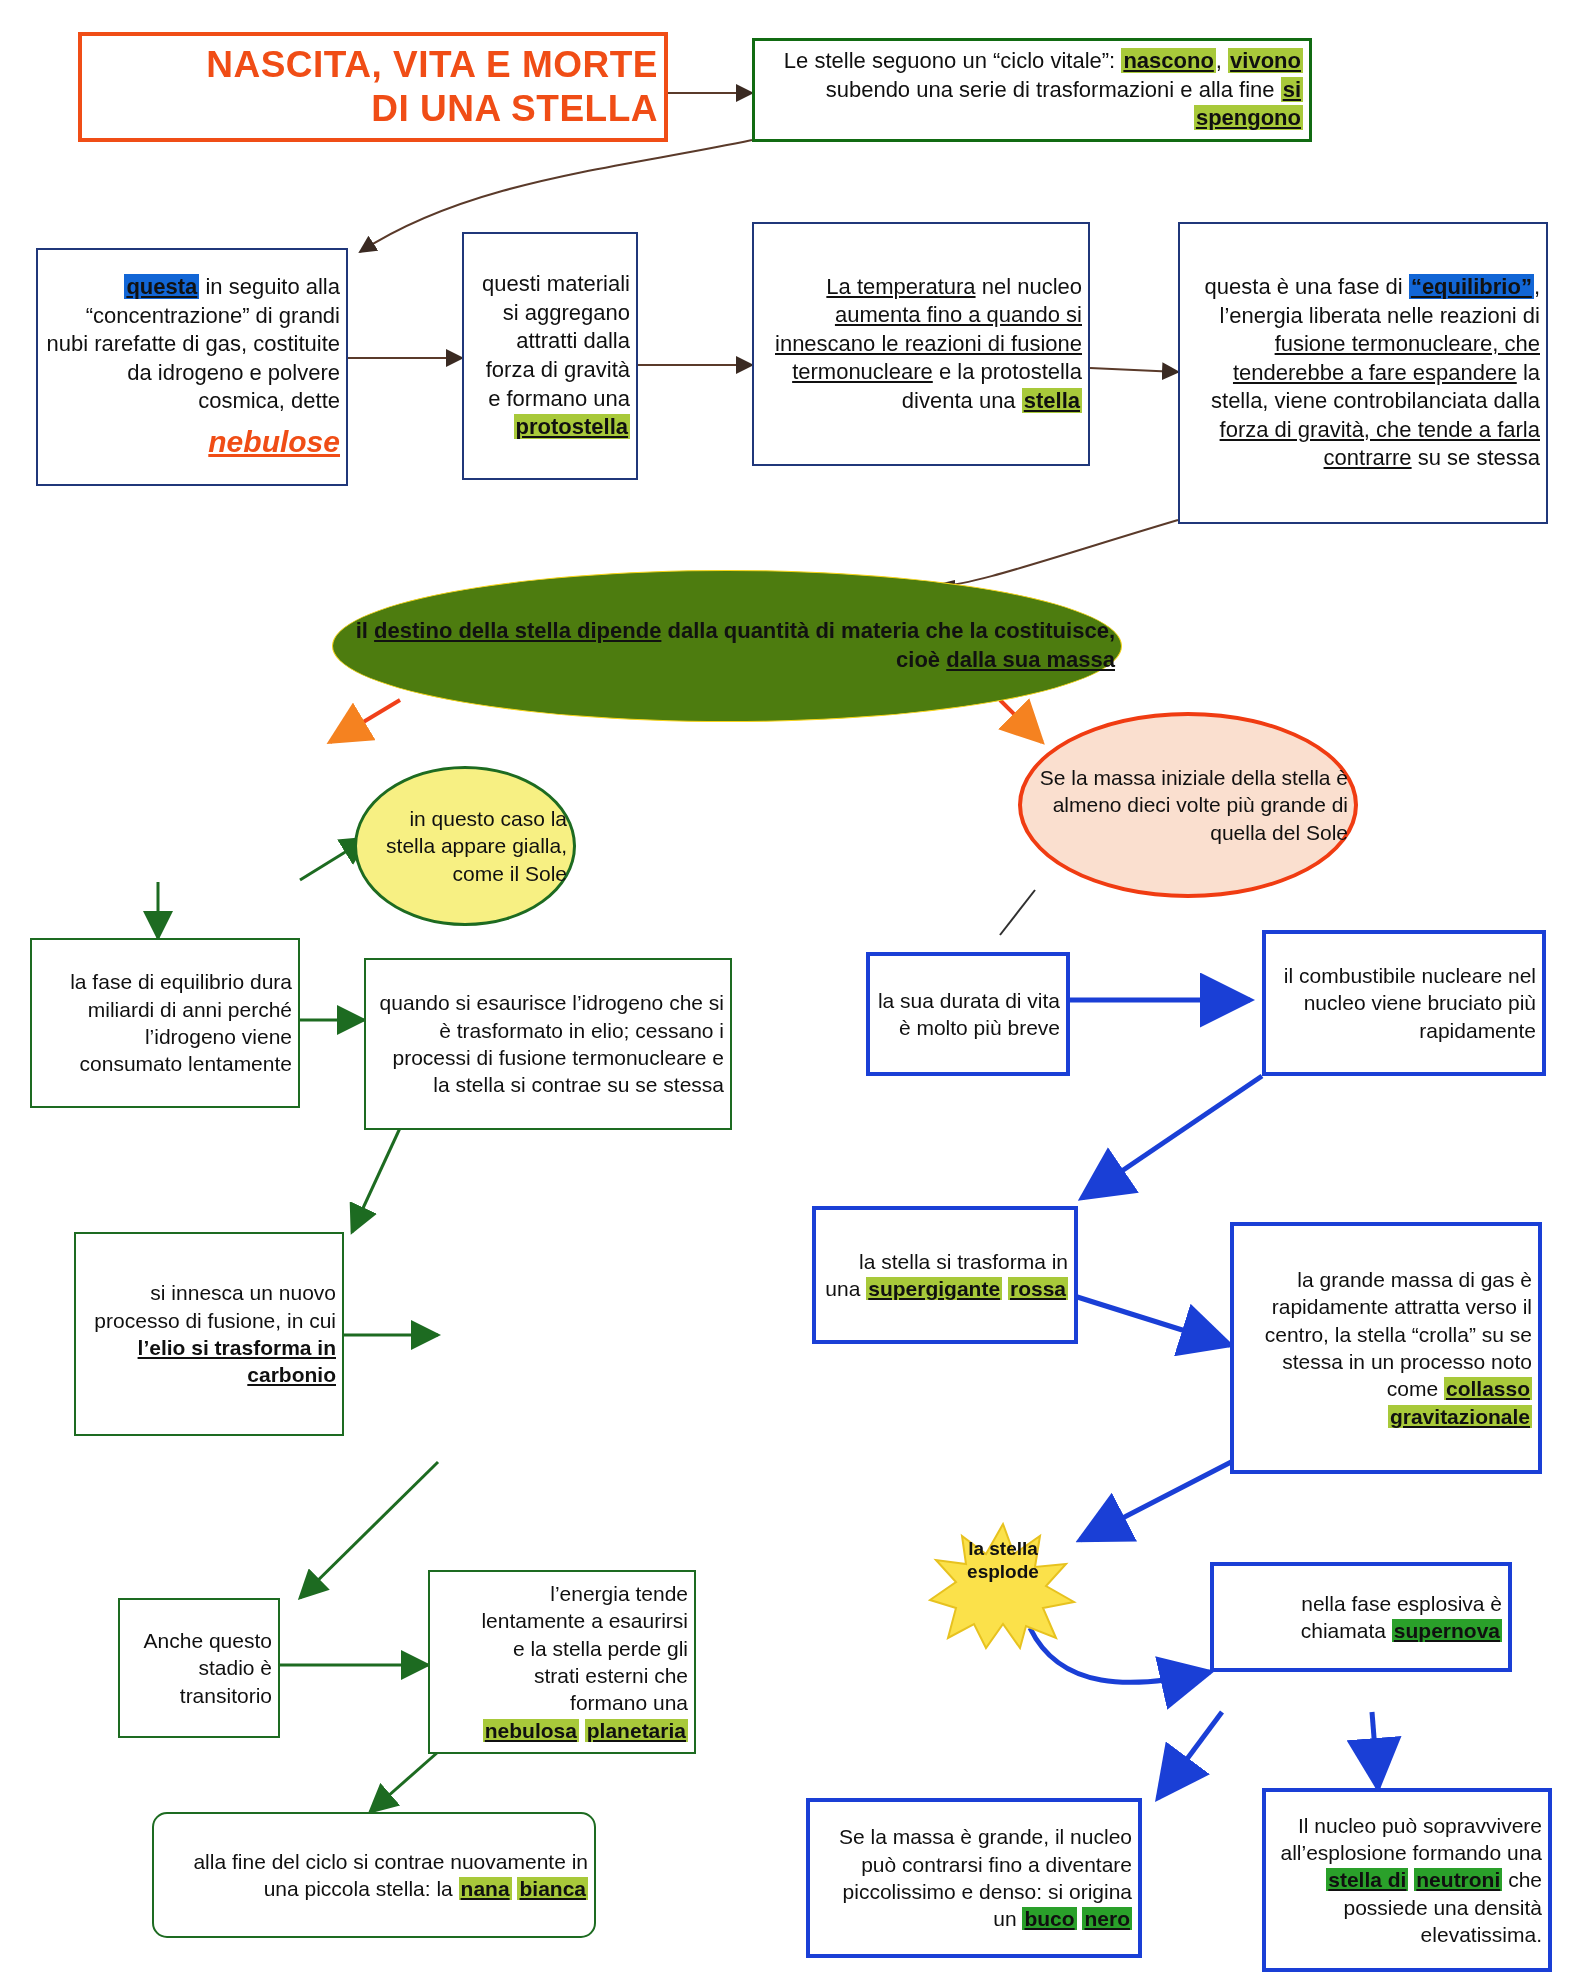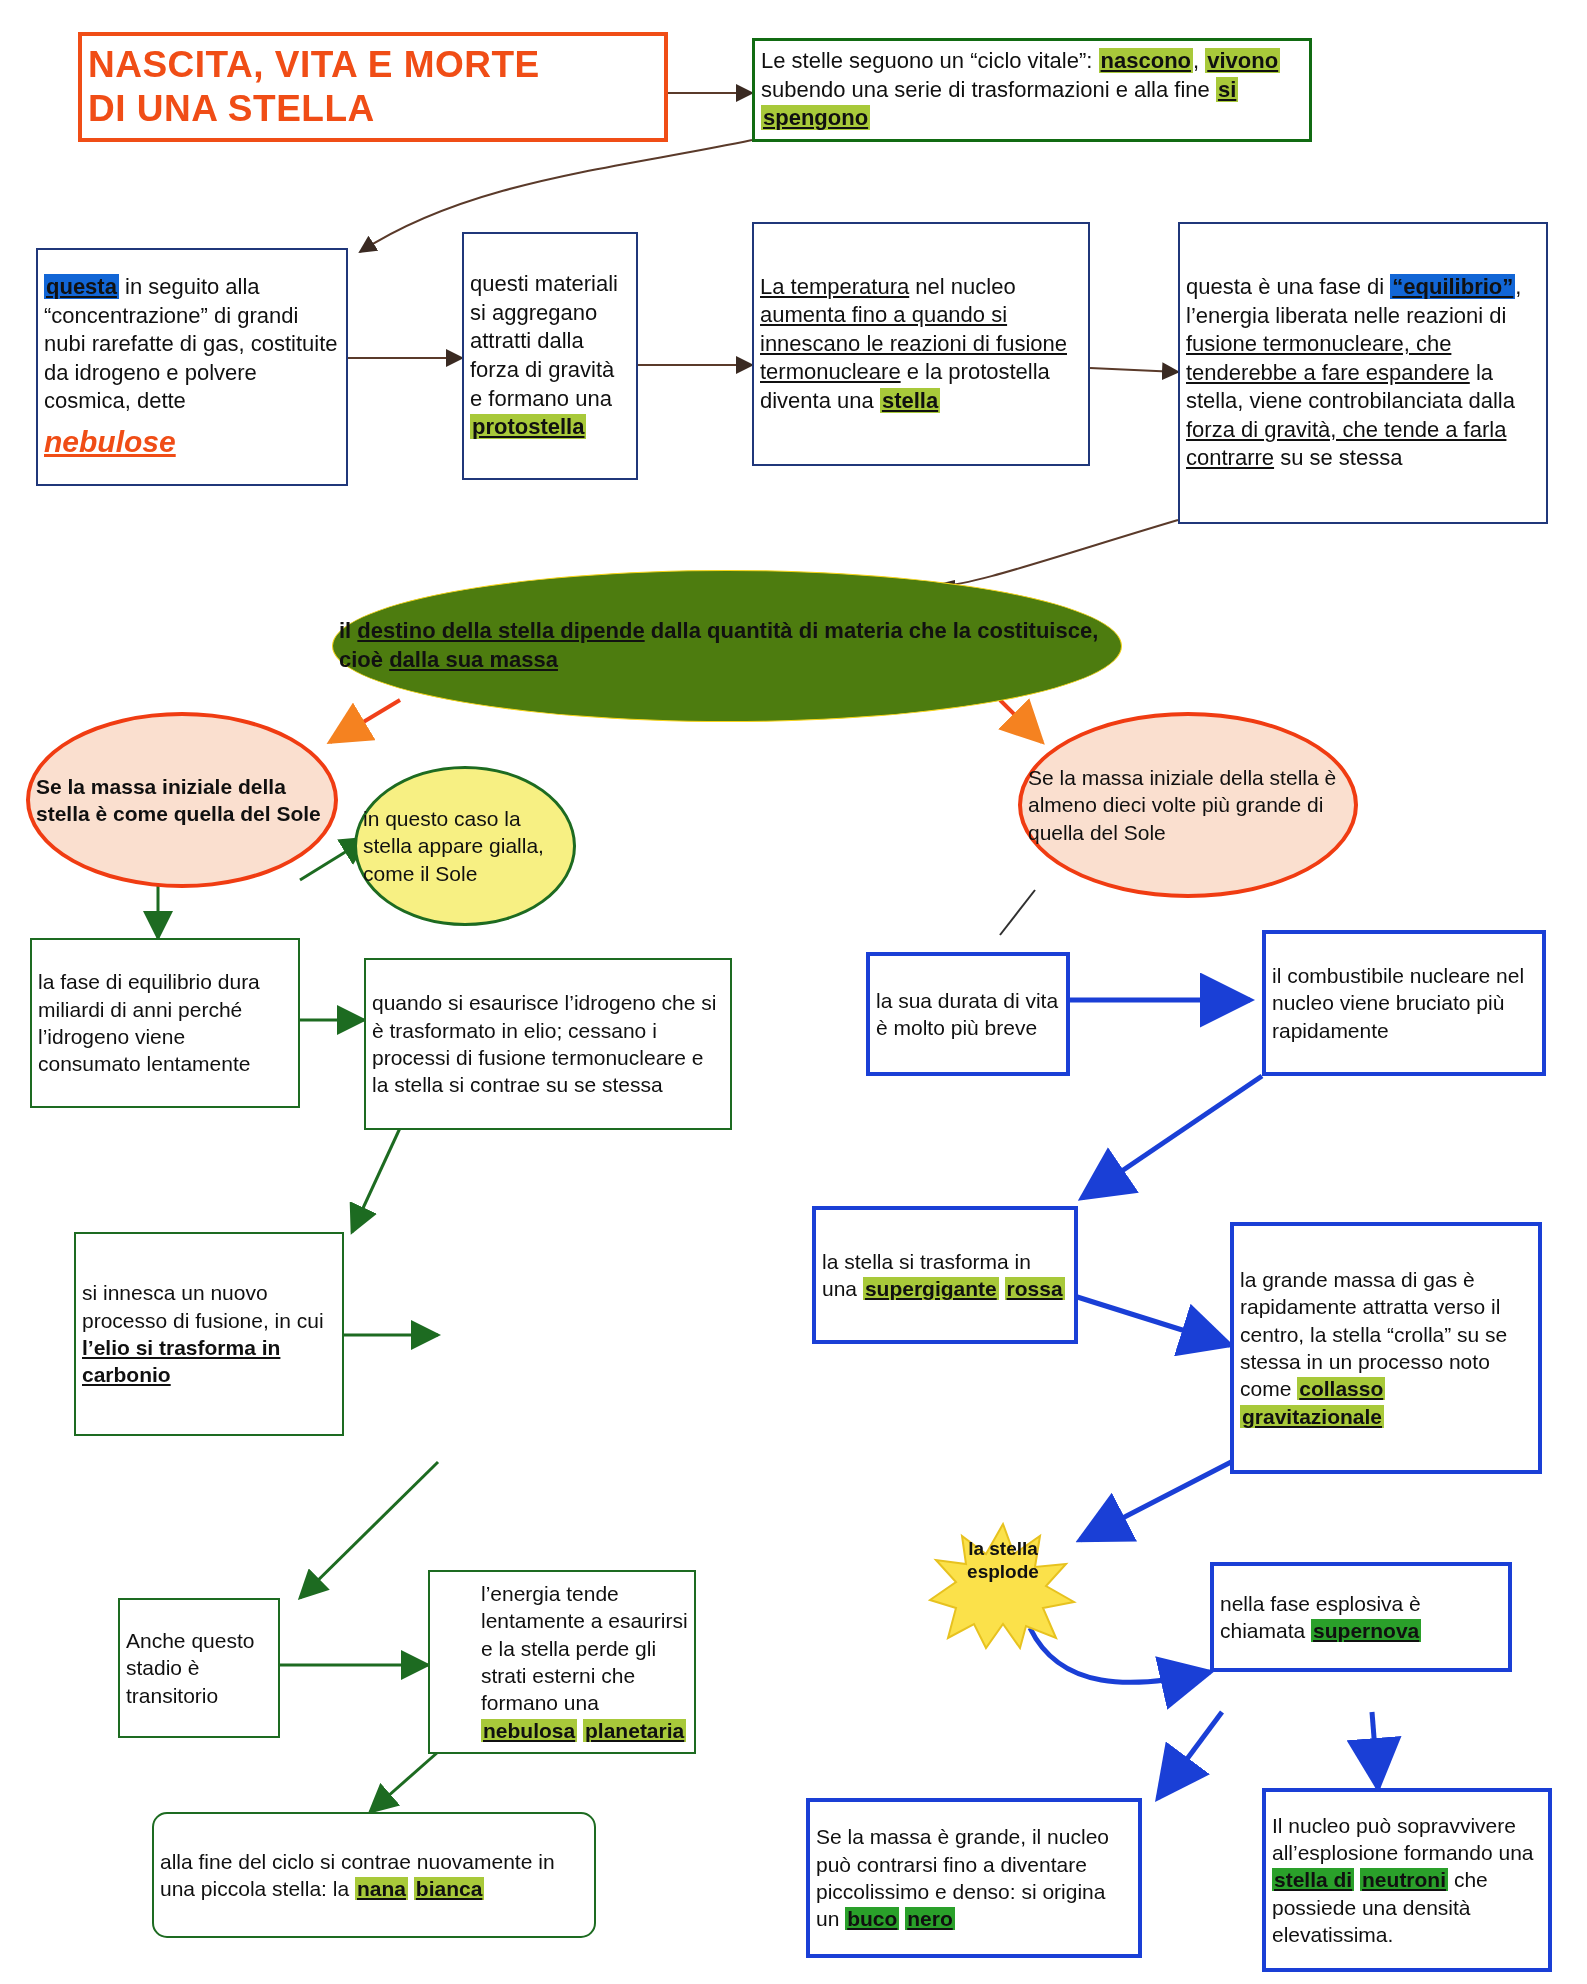--- a/index.html
+++ b/index.html
@@ -1,20 +1,20 @@
 <!DOCTYPE html>
 <html><head>
 <meta charset="utf-8">
 <style>
   html,body{margin:0;padding:0;background:#fff;}
   body{font-family:"Liberation Sans",sans-serif;}
   #canvas{position:relative;width:1587px;height:1984px;background:#ffffff;overflow:hidden;}
   #wires{position:absolute;left:0;top:0;width:1587px;height:1984px;pointer-events:none;}
 
-  .node{position:absolute;box-sizing:border-box;display:flex;align-items:center;justify-content:center;text-align:left;color:#101010;}
+  .node{position:absolute;box-sizing:border-box;display:flex;align-items:center;justify-content:center;text-align:right;color:#101010;}
   .node .txt{width:100%;padding:2px 6px;}
 
   
   .box{background:#fff;}
   .b-navy{border:2px solid #20377a;}
   .b-green{border:2.5px solid #1d6b21;}
   .b-blue{border:4px solid #1a3fd6;}
   .b-greenheavy{border:3px solid #116b12;}
 
   .title-box{border:4px solid #f04d16;background:#fff;}
@@ -165,23 +165,20 @@
 
   <div class="node ell ell-yellow" style="left:332px;top:570px;width:790px;height:152px;">
     <div class="txt t17 bold" style="color:#111;">
       <span>il</span>
       <span class="u">destino  della  stella  dipende</span>
       <span>dalla quantità di materia che la costituisce, cioè</span>
       <span class="u">dalla sua massa</span>
     </div>
   </div>
 
-  <div class="node ell ell-peach" style="left:26px;top:712px;width:312px;height:176px;">
-    <div class="txt t16 bold">Se la massa iniziale della stella è come quella del Sole</div>
-  </div>
 
   <div class="node ell ell-lemon" style="left:354px;top:766px;width:222px;height:160px;">
     <div class="txt t16">in questo caso la stella appare gialla, come il Sole</div>
   </div>
 
   <div class="node ell ell-peach" style="left:1018px;top:712px;width:340px;height:186px;">
     <div class="txt t16">Se la massa iniziale della stella è almeno dieci volte più grande di quella del Sole</div>
   </div>
 
   <div class="node box b-green" style="left:30px;top:938px;width:270px;height:170px;">

